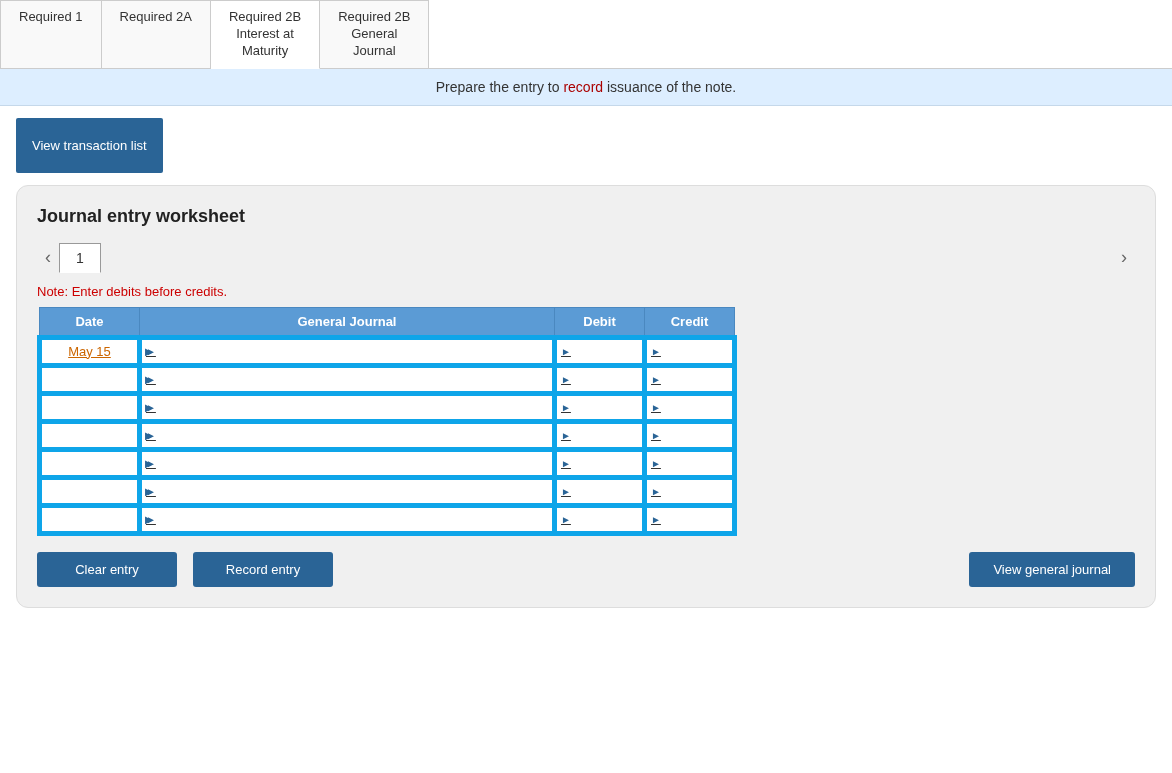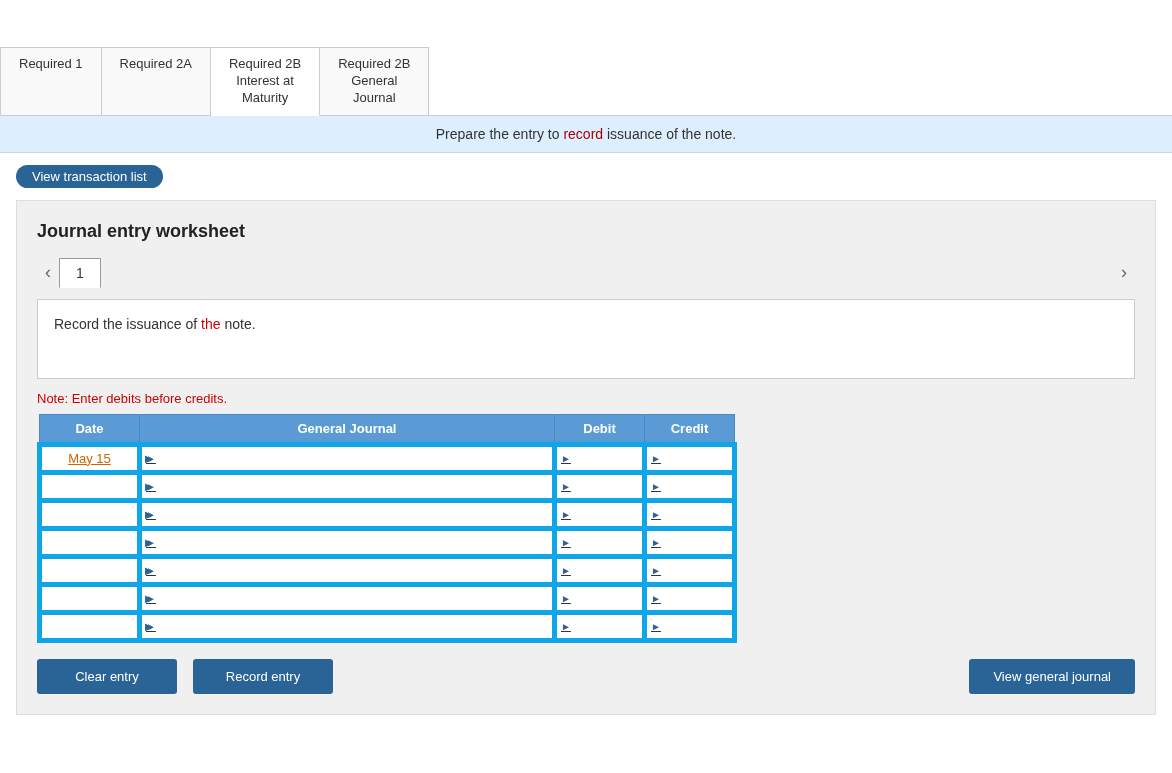--- a/index.html
+++ b/index.html
@@ -14,21 +14,20 @@
     .tab {
       padding: 8px 18px;
       border: 1px solid #ccc;
       border-bottom: none;
       cursor: pointer;
       font-size: 13px;
       color: #333;
       background: #f9f9f9;
       text-align: center;
       line-height: 1.3;
-      margin-top: 47px;
     }
     .tab.active {
       background: #fff;
       border-bottom: 1px solid #fff;
       margin-bottom: -1px;
       font-weight: normal;
     }
     .tab:not(:first-child) { border-left: none; }
 
     
@@ -41,34 +40,34 @@
       text-align: center;
     }
     .info-bar span.highlight { color: #a00; font-weight: normal; }
 
     
     .view-transaction-btn {
       display: inline-block;
       margin: 12px 16px;
       background: #2a6496;
       color: #fff;
-      padding: 4px 16px;
+      padding: 20px 16px;
       border: none;
       cursor: pointer;
       font-size: 13px;
-      border-radius: 12px;
+      border-radius: 2px;
     }
 
     
     .worksheet-container {
       margin: 0 16px 16px 16px;
       background: #f0f0f0;
       border: 1px solid #ddd;
       padding: 20px;
-      border-radius: 0;
+      border-radius: 12px;
     }
 
     .worksheet-title {
       font-size: 18px;
       font-weight: bold;
       margin-bottom: 16px;
       color: #222;
     }
 
     
@@ -257,23 +256,20 @@
 
 <div class="worksheet-container">
   <div class="worksheet-title">Journal entry worksheet</div>
 
   <div class="nav-row">
     <span class="nav-arrow">‹</span>
     <div class="tab-number">1</div>
     <span class="nav-arrow nav-right">›</span>
   </div>
 
-  <div class="instruction-box">
-    <span>Record the issuance of <span class="highlight-red">the</span> note.</span>
-  </div>
 
   <div class="note-text">Note: Enter debits before credits.</div>
 
   <table class="journal-table">
     <thead>
       <tr>
         <th class="date-col">Date</th>
         <th class="journal-col">General Journal</th>
         <th class="debit-col">Debit</th>
         <th class="credit-col">Credit</th>

